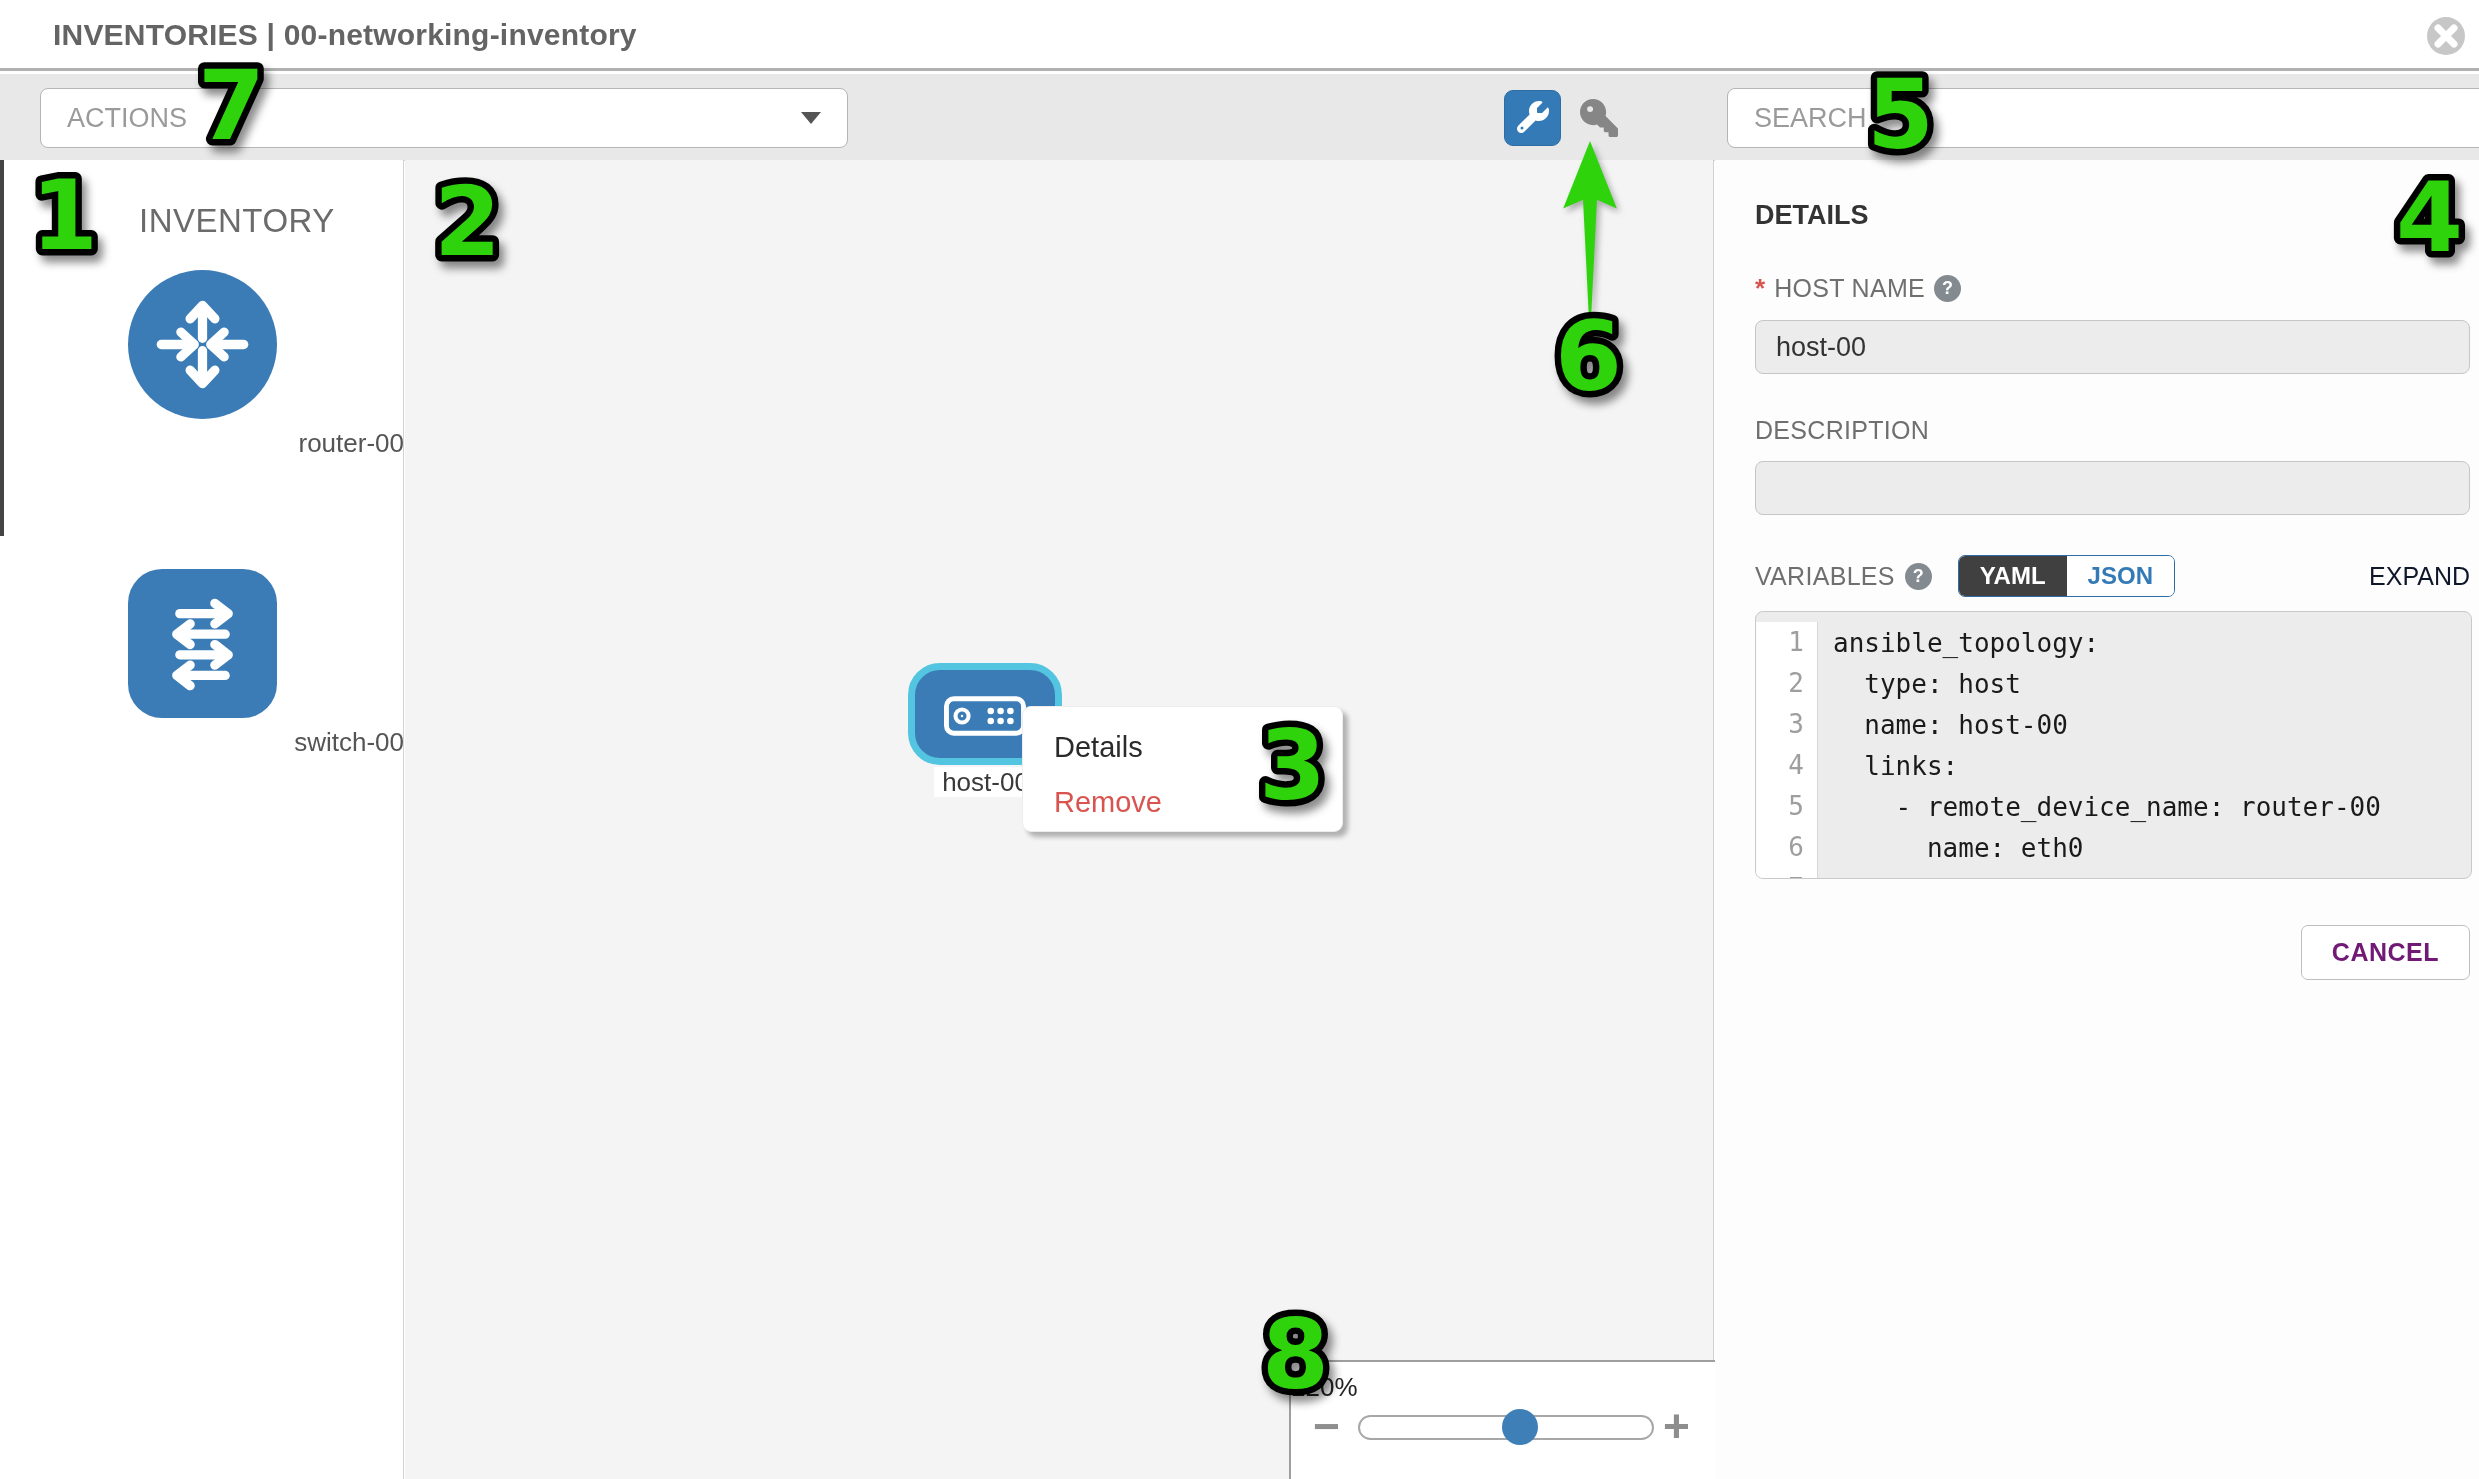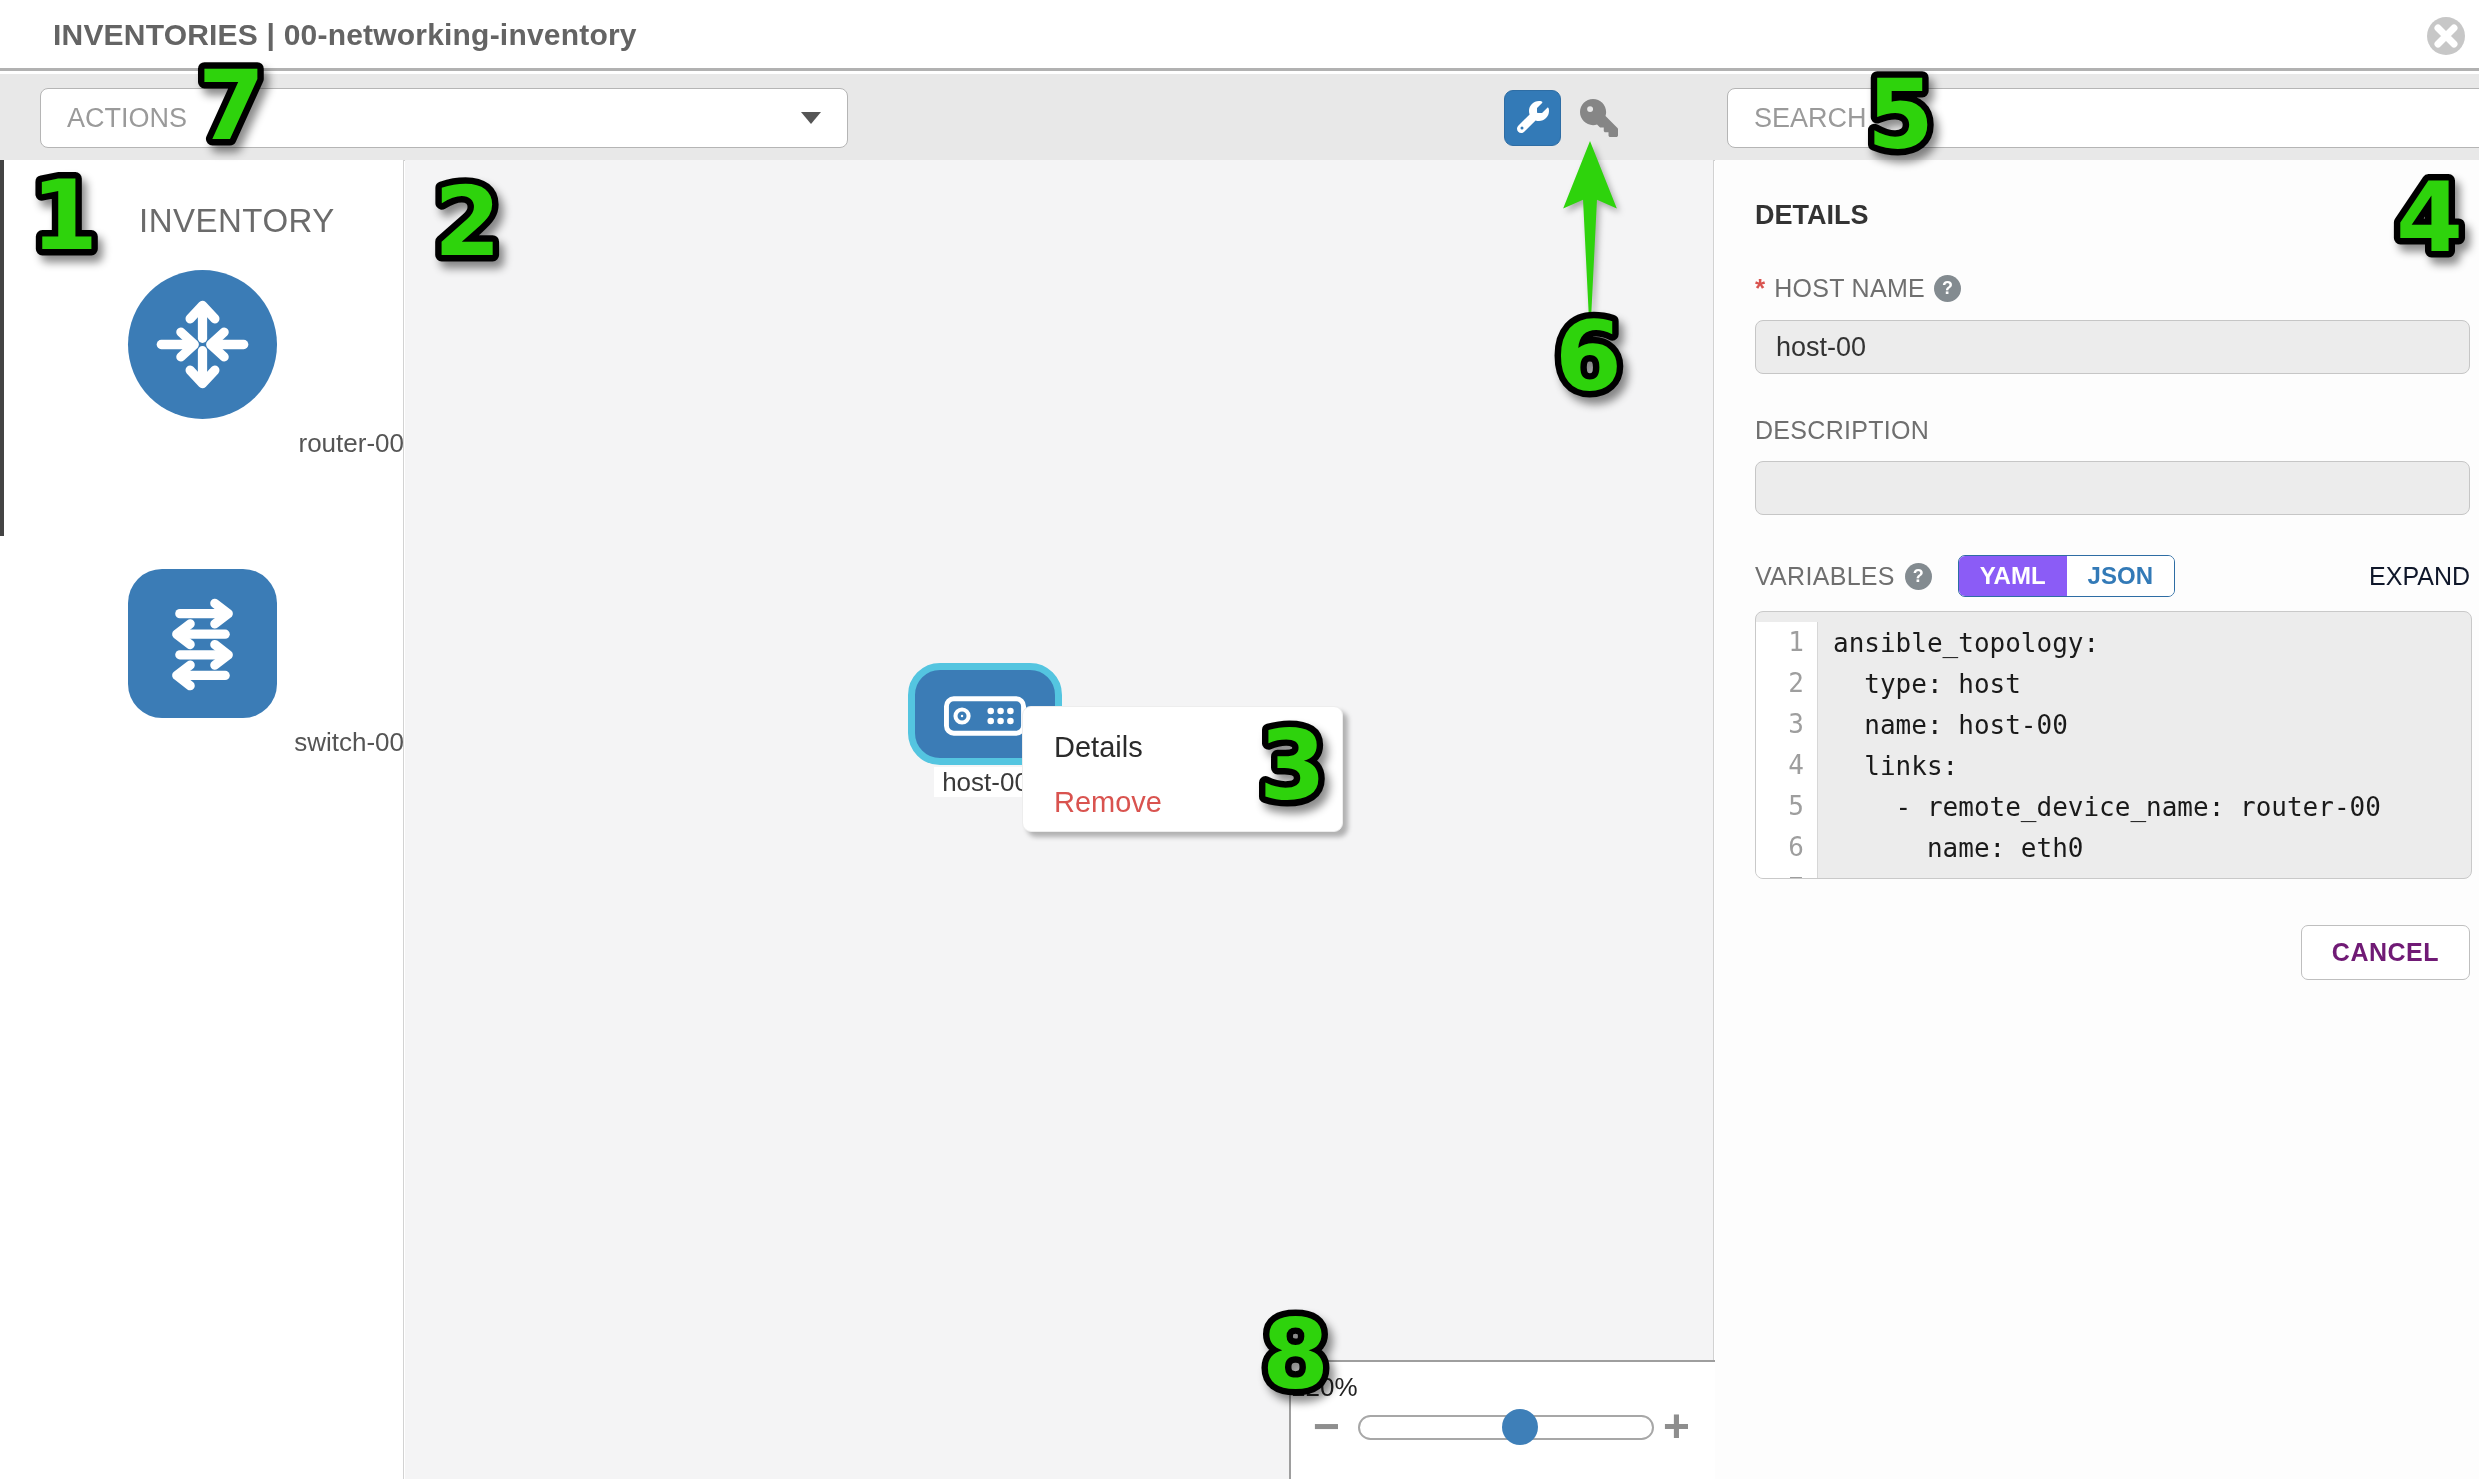--- a/index.html
+++ b/index.html
@@ -97,21 +97,21 @@
     justify-content:center; cursor:pointer; }
   .text-input { margin-top:16px; width:715px; height:54px; background:#ececec;
     border:1px solid #c6c6c6; border-radius:8px; font-size:27px; color:#333;
     padding:0 20px; font-family:"Liberation Sans",sans-serif; }
   .vars-row { display:flex; align-items:center; margin-top:40px; width:715px; }
   .vars-row .help-icon { margin-left:10px; }
   .format-toggle { display:inline-flex; margin-left:26px; border:1px solid #2e6da4;
     border-radius:7px; overflow:hidden; }
   .format-tab { font-size:24px; font-weight:bold; padding:6px 21px; border:none;
     cursor:pointer; font-family:"Liberation Sans",sans-serif; }
-  .format-tab.active { background:#8b5cf6; color:#fff; }
+  .format-tab.active { background:#404040; color:#fff; }
   .format-tab.inactive { background:#fff; color:#337ab7; }
   .expand-link { margin-left:auto; background:none; border:none; color:#0f172a;
     font-size:25px; cursor:pointer; font-family:"Liberation Sans",sans-serif; }
   .code-box { margin-top:14px; width:717px; height:268px; border:1px solid #c9c9c9;
     border-radius:8px; overflow:hidden; background:#ececec; padding-top:10px; cursor:text; }
   .code-row { display:flex; height:41px; align-items:center; }
   .code-ln { width:62px; flex:0 0 62px; background:#fff; color:#9e9e9e; text-align:right;
     padding-right:13px; font:26px "DejaVu Sans Mono", monospace; height:41px; line-height:41px;
     border-right:1px solid #d7d7d7; }
   .code-text { white-space:pre; padding-left:15px; color:#1a1a1a;

